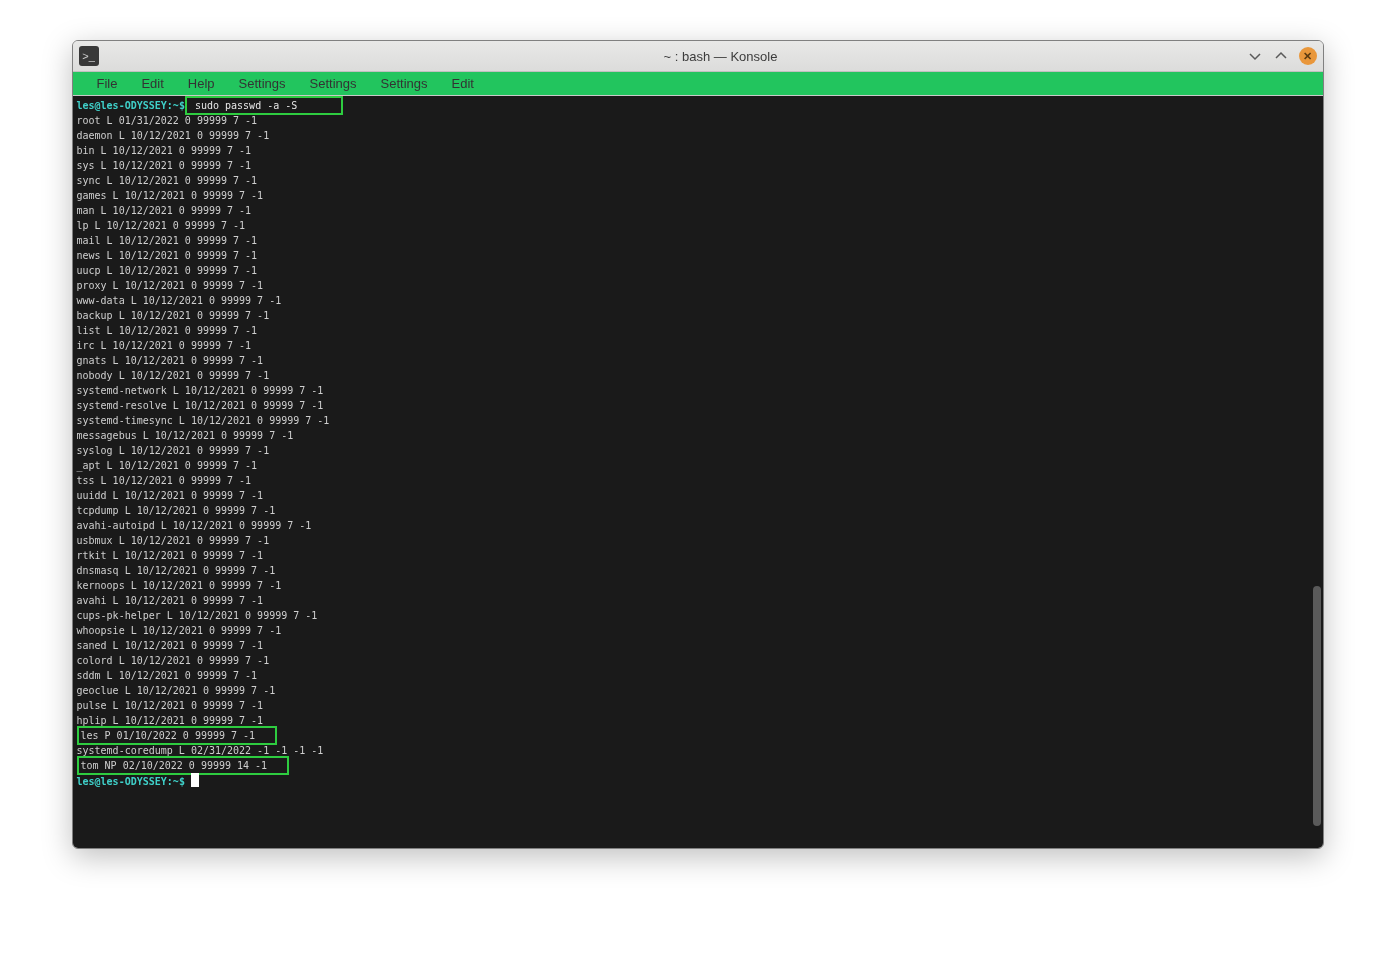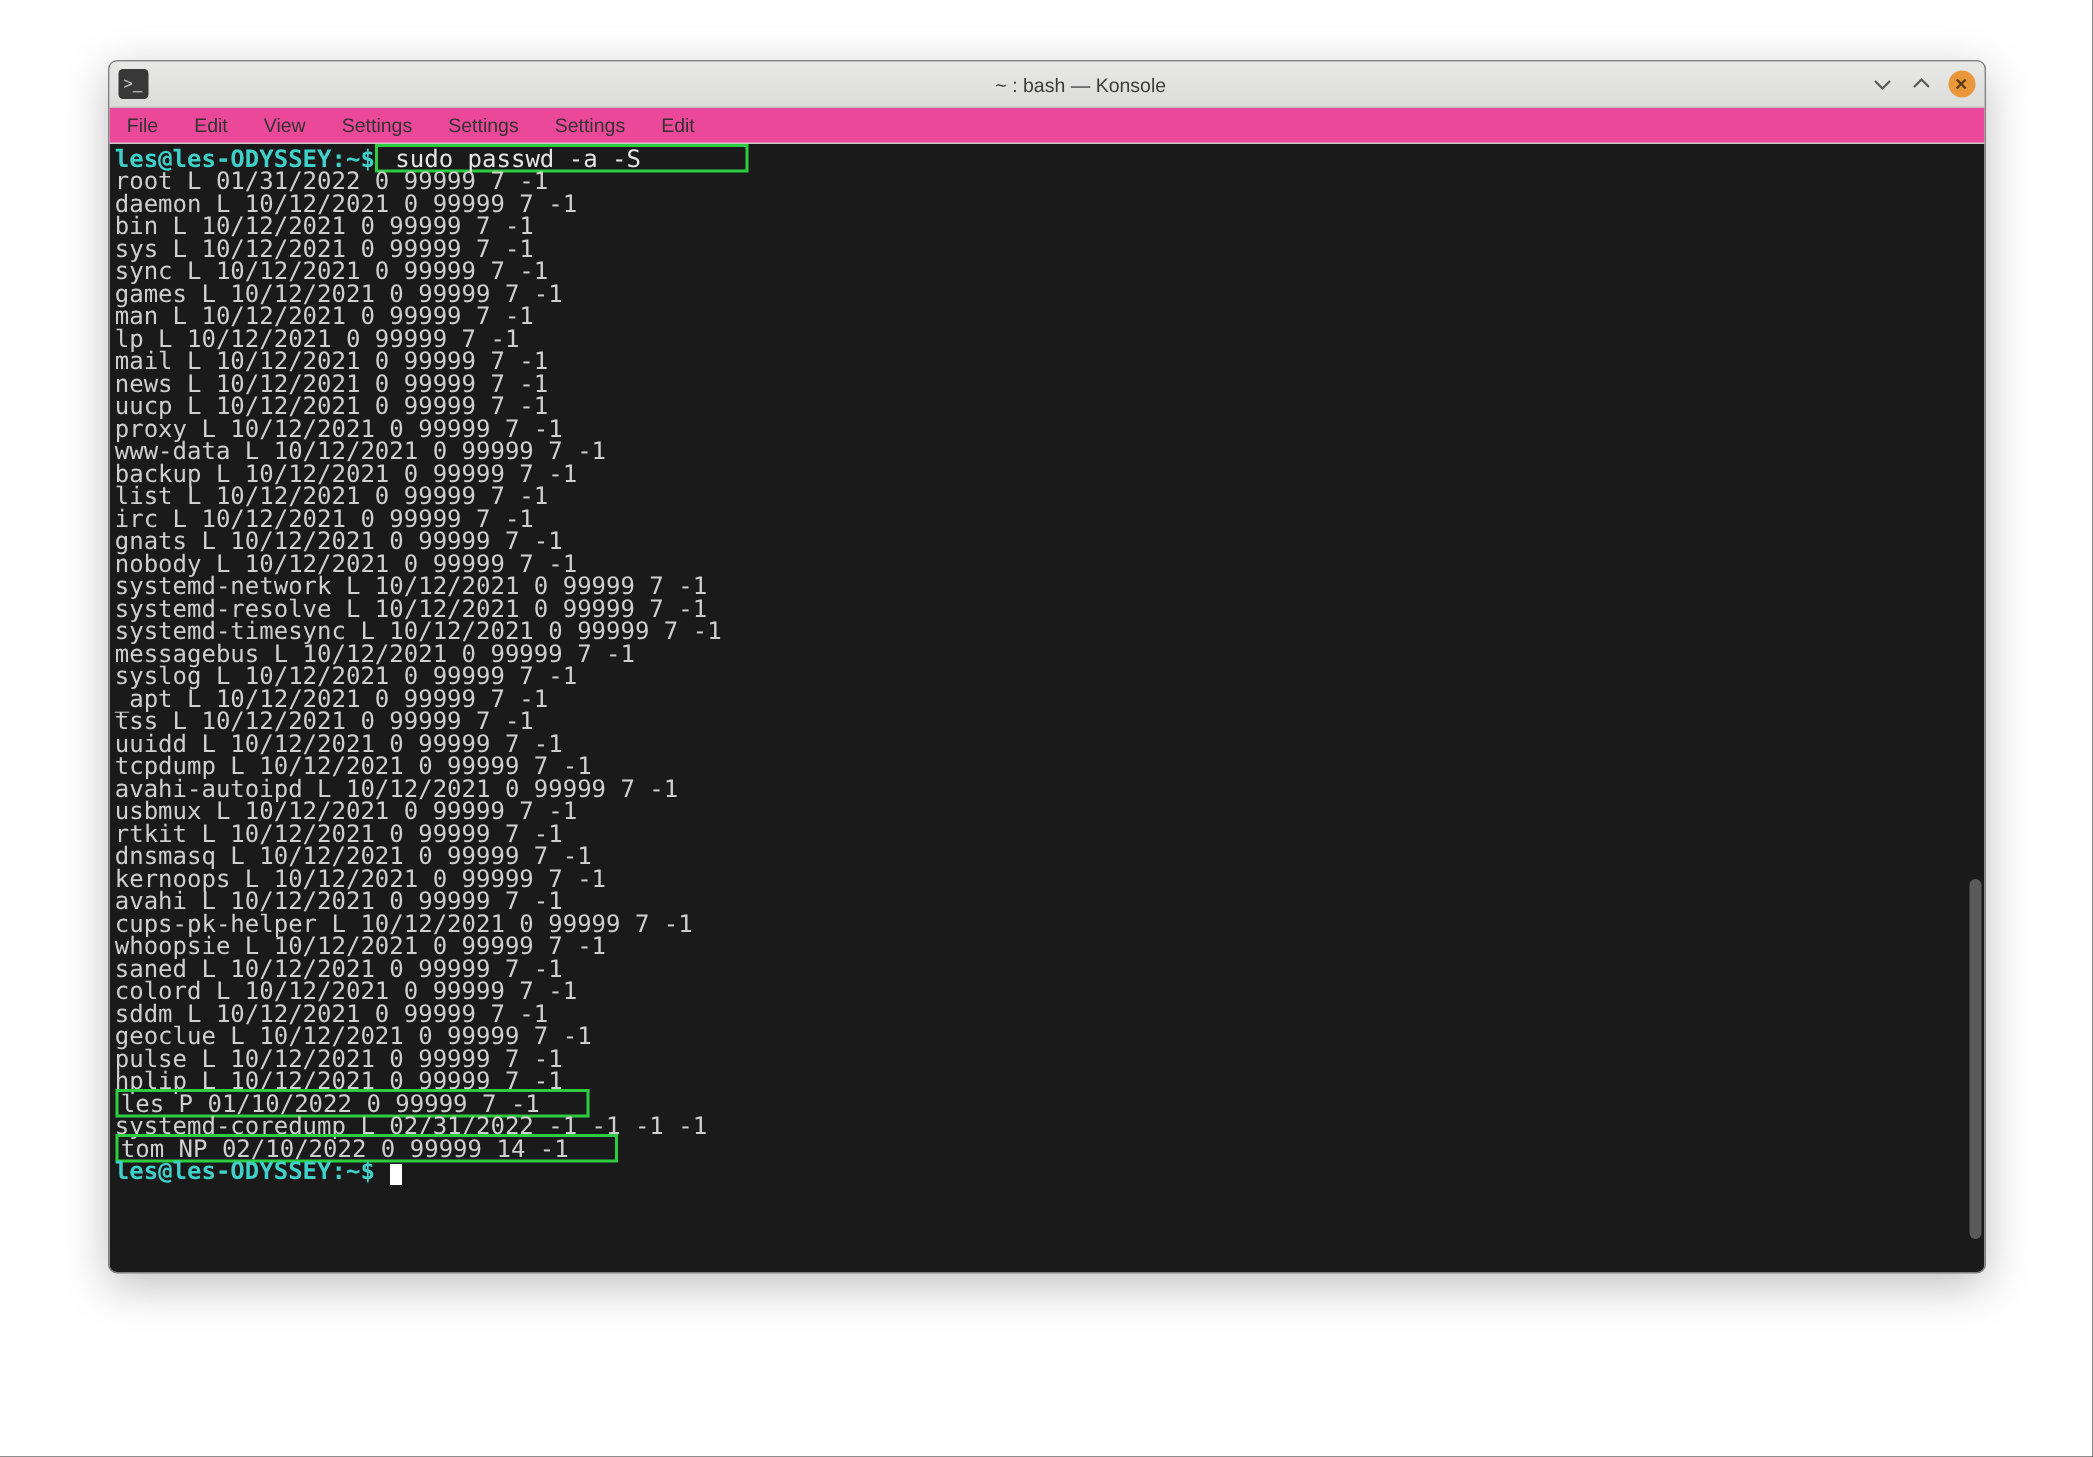--- a/index.html
+++ b/index.html
@@ -56,35 +56,35 @@
     font-size:14px;color:#5a5a5a;
     cursor:pointer;
   }
   .titlebar .ctl.close {
     width:18px;height:18px;border-radius:50%;
     background:#e9973b;color:#5b3a10;font-size:11px;font-weight:bold;
   }
   .menubar {
     display:flex;
     gap:0;
-    background:#ec4899;
+    background:#22c55e;
     border-bottom:1px solid #c9c9c8;
-    padding:0 0;
+    padding:0 12px;
     font-size:13px;
   }
   .menubar .item {
     padding:4px 12px;
     color:#333;
     cursor:pointer;
   }
   .terminal {
     background:#1a1a1a;
     color:#cfcfcf;
     font-family: "DejaVu Sans Mono","Liberation Mono",Consolas,monospace;
-    font-size:16px;
+    font-size:10px;
     line-height:15px;
     padding:2px 4px 10px 4px;
     min-height:740px;
     position:relative;
     white-space:pre;
   }
   .prompt { color:#3fd0c9; font-weight:bold; }
   .cmd    { color:#e6e6e6; }
   .out    { color:#cfcfcf; }
   .hlbox {
@@ -128,21 +128,21 @@
             <path d="M2 9 L7 4 L12 9" stroke="#5a5a5a" stroke-width="1.5" fill="none"></path>
           </svg>
       </div>
       <div class="ctl close">✕</div>
     </div>
   </div>
 
   <div class="menubar">
     <div class="item">File</div>
     <div class="item">Edit</div>
-    <div class="item">View</div>
+    <div class="item">Help</div>
     <div class="item">Settings</div>
     <div class="item">Settings</div>
     <div class="item">Settings</div>
     <div class="item">Edit</div>
   </div>
 
   <div class="terminal"><span class="prompt"><span>les@les-ODYSSEY</span>:<span>~</span><span>$</span></span><span class="hlbox"> <span class="cmd">sudo passwd -a -S</span>       </span>
 <span id="out-block" class="out">root L 01/31/2022 0 99999 7 -1
 daemon L 10/12/2021 0 99999 7 -1
 bin L 10/12/2021 0 99999 7 -1

